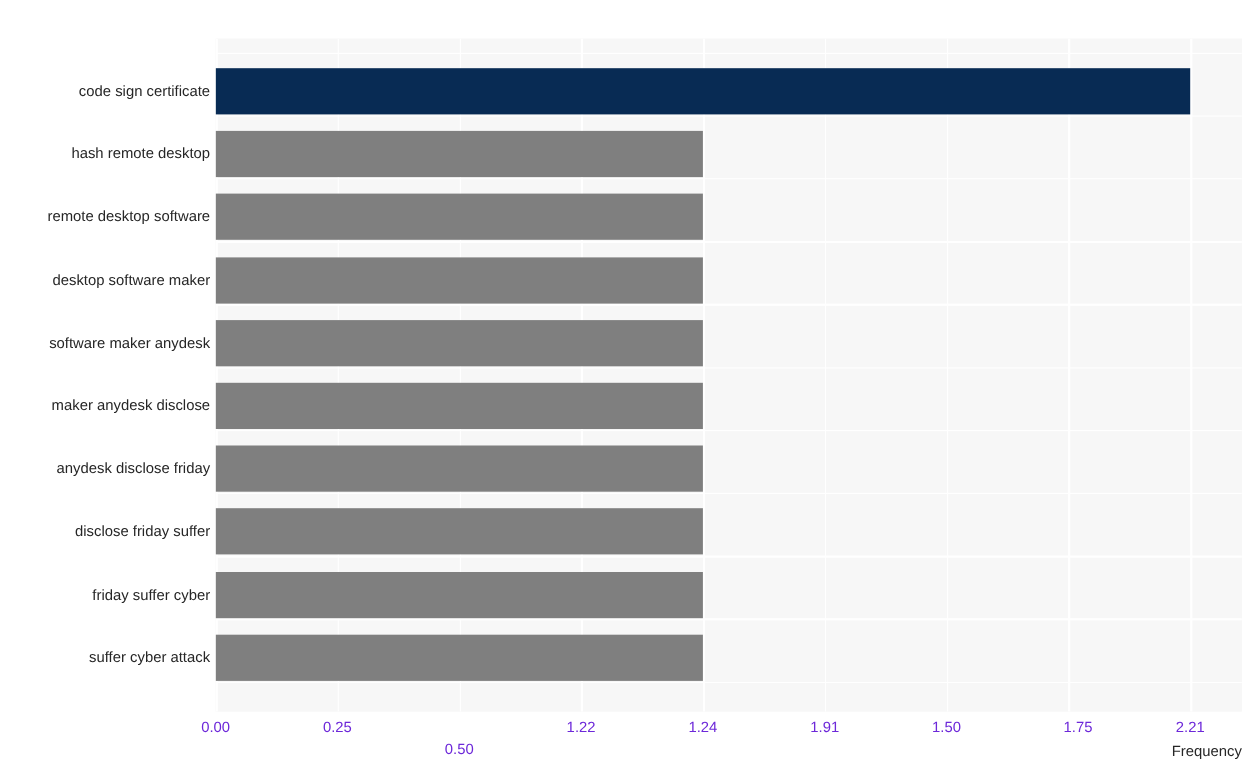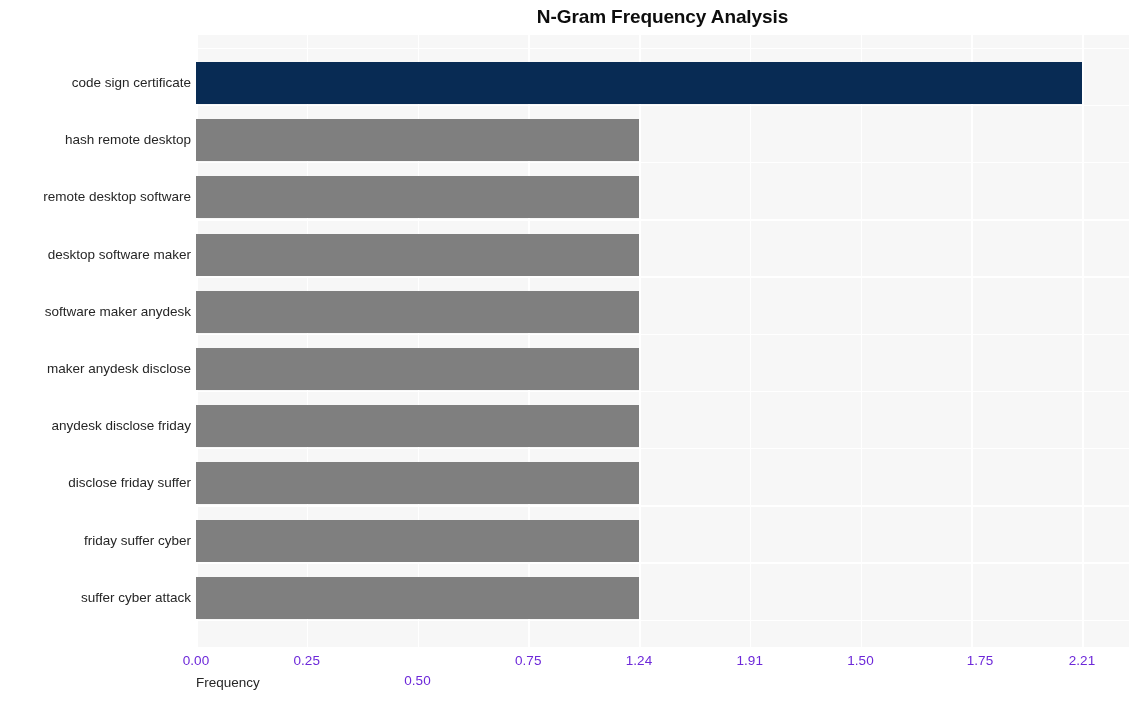--- a/index.html
+++ b/index.html
@@ -94,33 +94,32 @@
     line-height: 16px;
     color: #6d28d9;
     white-space: nowrap;
   }
 
   #xaxis-label {
     position: absolute;
     left: 196px;
     top: 675px;
     width: 933px;
-    text-align: left;
+    text-align: right;
     font-size: 13.5px;
     line-height: 16px;
     color: #262626;
     white-space: nowrap;
   }
 </style>
 </head>
 <body>
 
 <div id="figure">
 
-  <div id="chart-title">N-Gram Frequency Analysis</div>
 
   <div id="plot-area">
     <div id="gridlines-v">
         <div class="vgrid" style="left: 0px;"></div>
         <div class="vgrid" style="left: 110.75px;"></div>
         <div class="vgrid" style="left: 221.5px;"></div>
         <div class="vgrid" style="left: 332.25px;"></div>
         <div class="vgrid" style="left: 443px;"></div>
         <div class="vgrid" style="left: 553.75px;"></div>
         <div class="vgrid" style="left: 664.5px;"></div>
@@ -163,21 +162,21 @@
       <div class="ytick" style="top: 361px;">maker anydesk disclose</div>
       <div class="ytick" style="top: 418.2px;">anydesk disclose friday</div>
       <div class="ytick" style="top: 475.4px;">disclose friday suffer</div>
       <div class="ytick" style="top: 532.6px;">friday suffer cyber</div>
       <div class="ytick" style="top: 589.8px;">suffer cyber attack</div>
     </div>
   <div id="xtick-labels">
       <div class="xtick" style="left: 196px;">0.00</div>
       <div class="xtick" style="left: 306.75px;">0.25</div>
       <div class="xtick" style="left: 417.5px; margin-top: 20px;">0.50</div>
-      <div class="xtick" style="left: 528.25px;">0.75</div>
+      <div class="xtick" style="left: 528.25px;">1.22</div>
       <div class="xtick" style="left: 639px;">1.24</div>
       <div class="xtick" style="left: 749.75px;">1.91</div>
       <div class="xtick" style="left: 860.5px;">1.50</div>
       <div class="xtick" style="left: 980px;">1.75</div>
       <div class="xtick" style="left: 1082px;">2.21</div>
     </div>
 
   <div id="xaxis-label">Frequency</div>
 
 </div>

